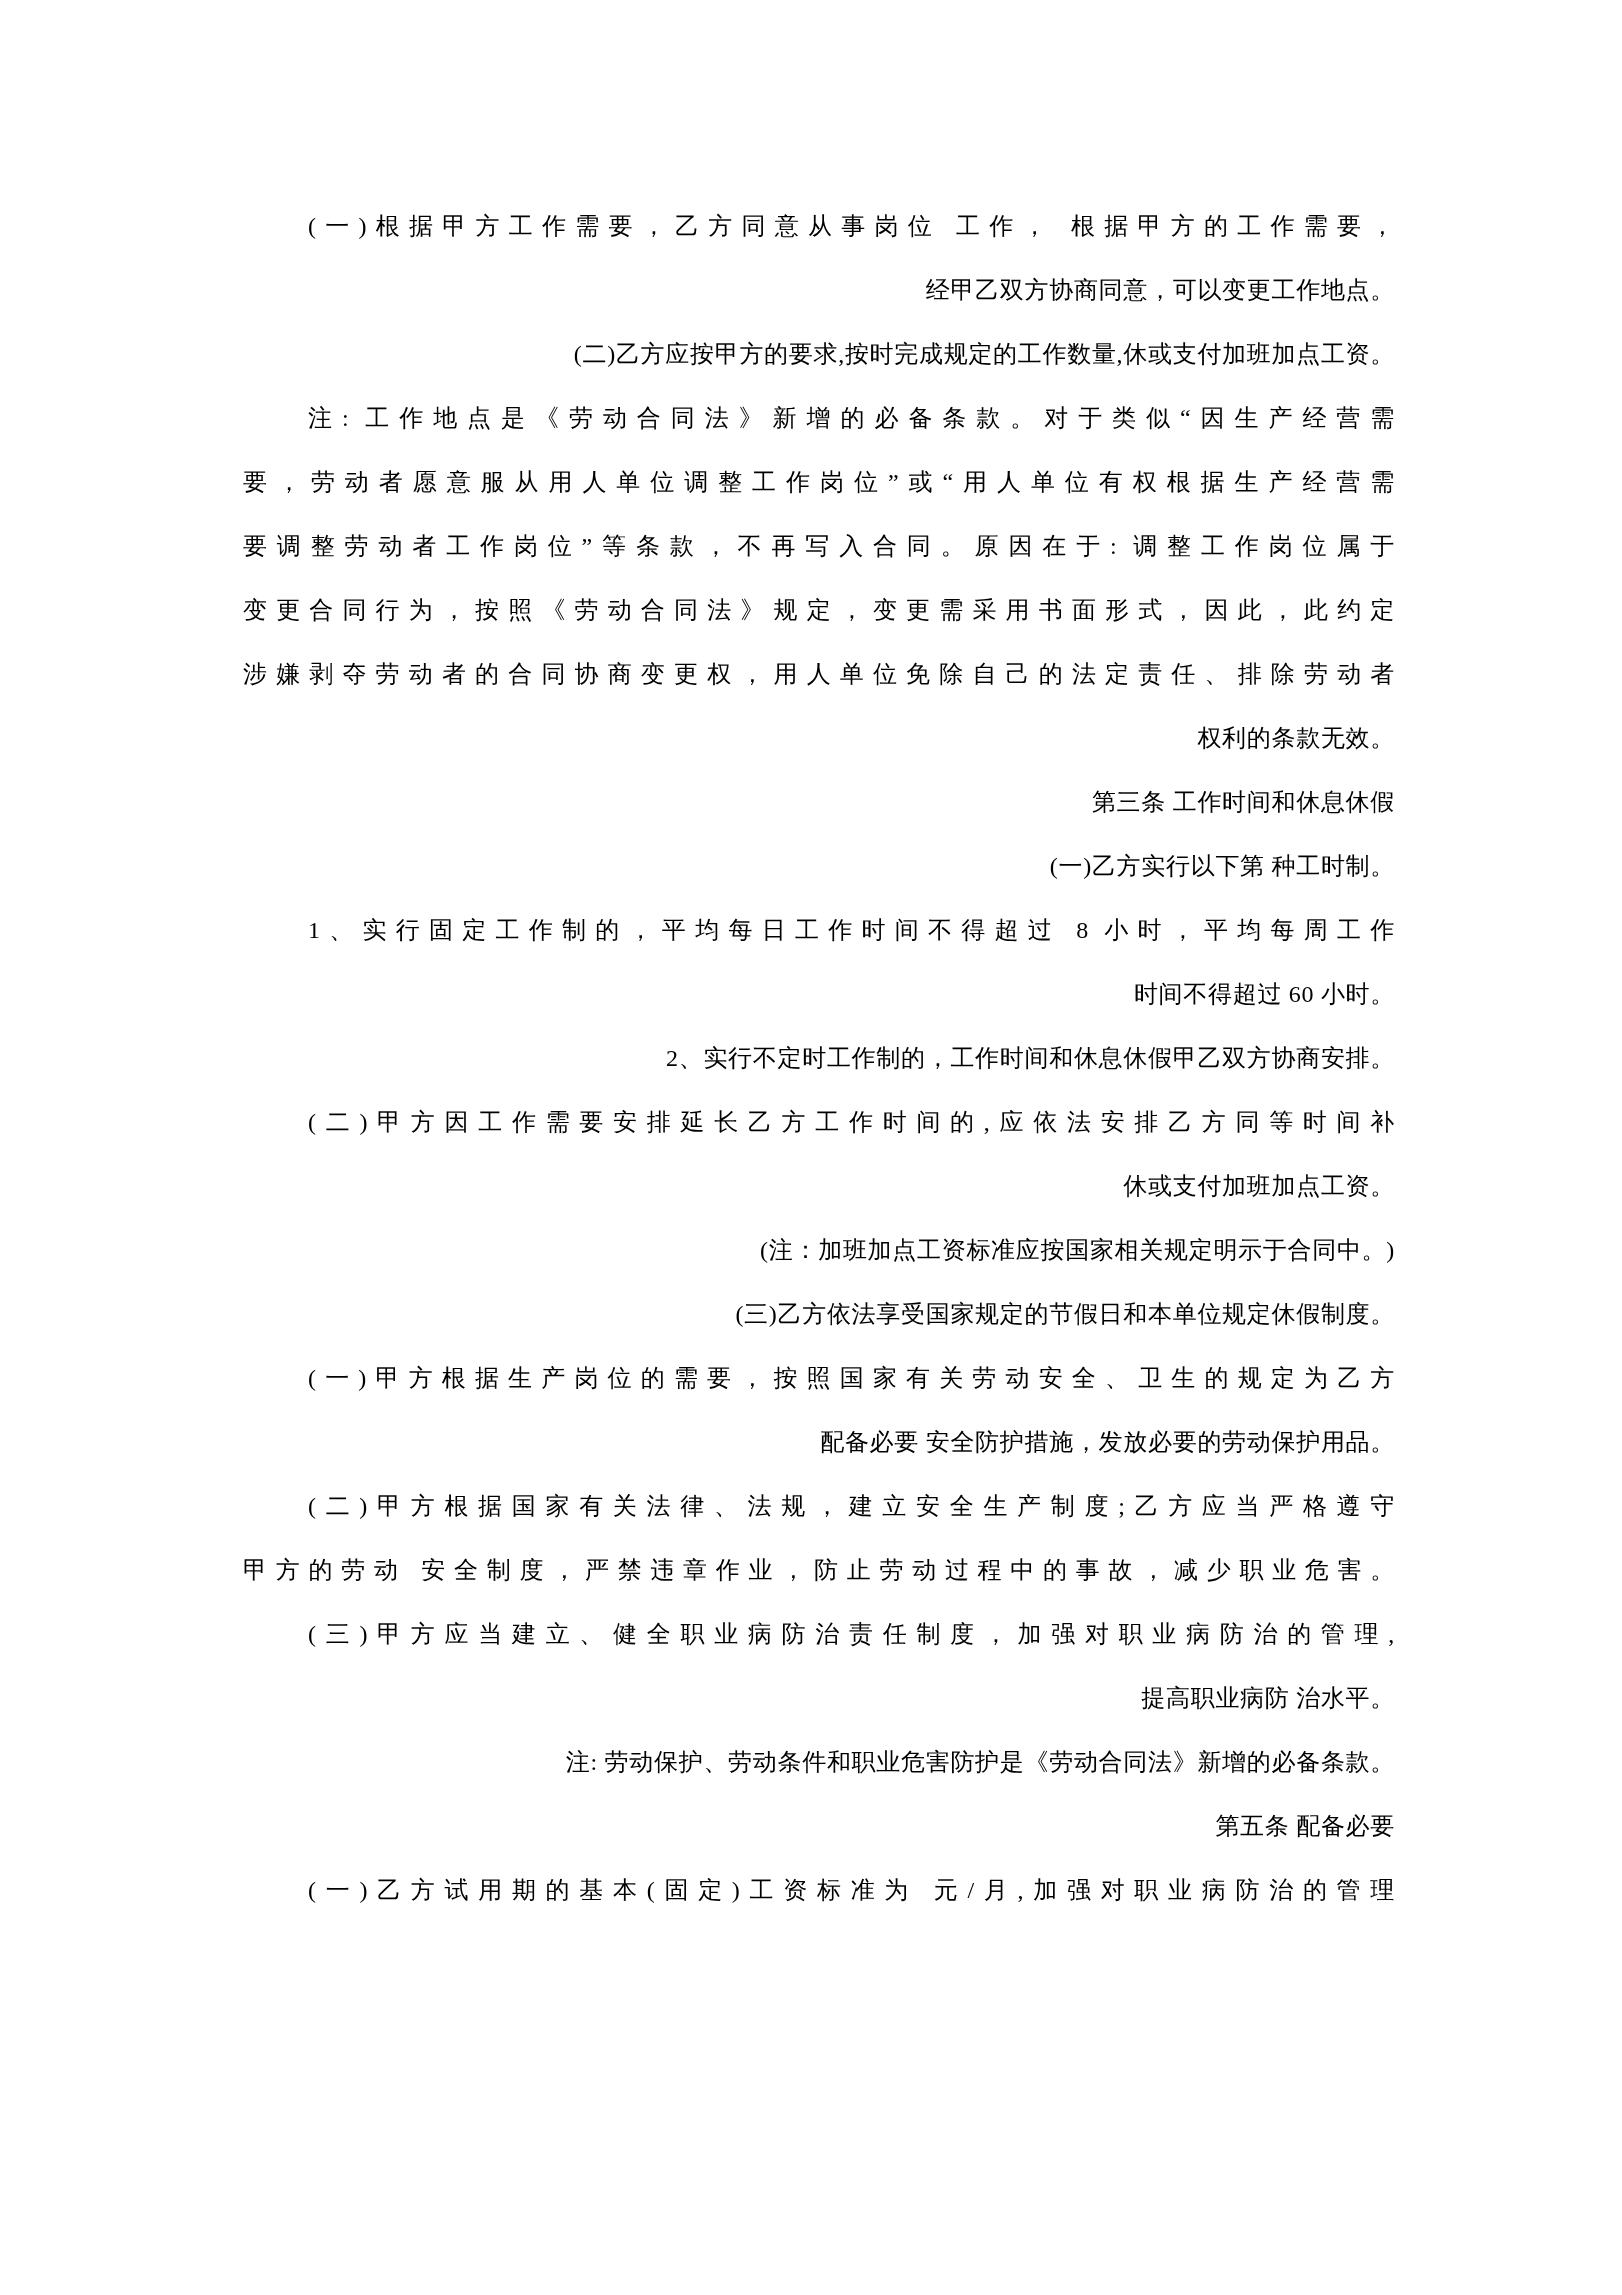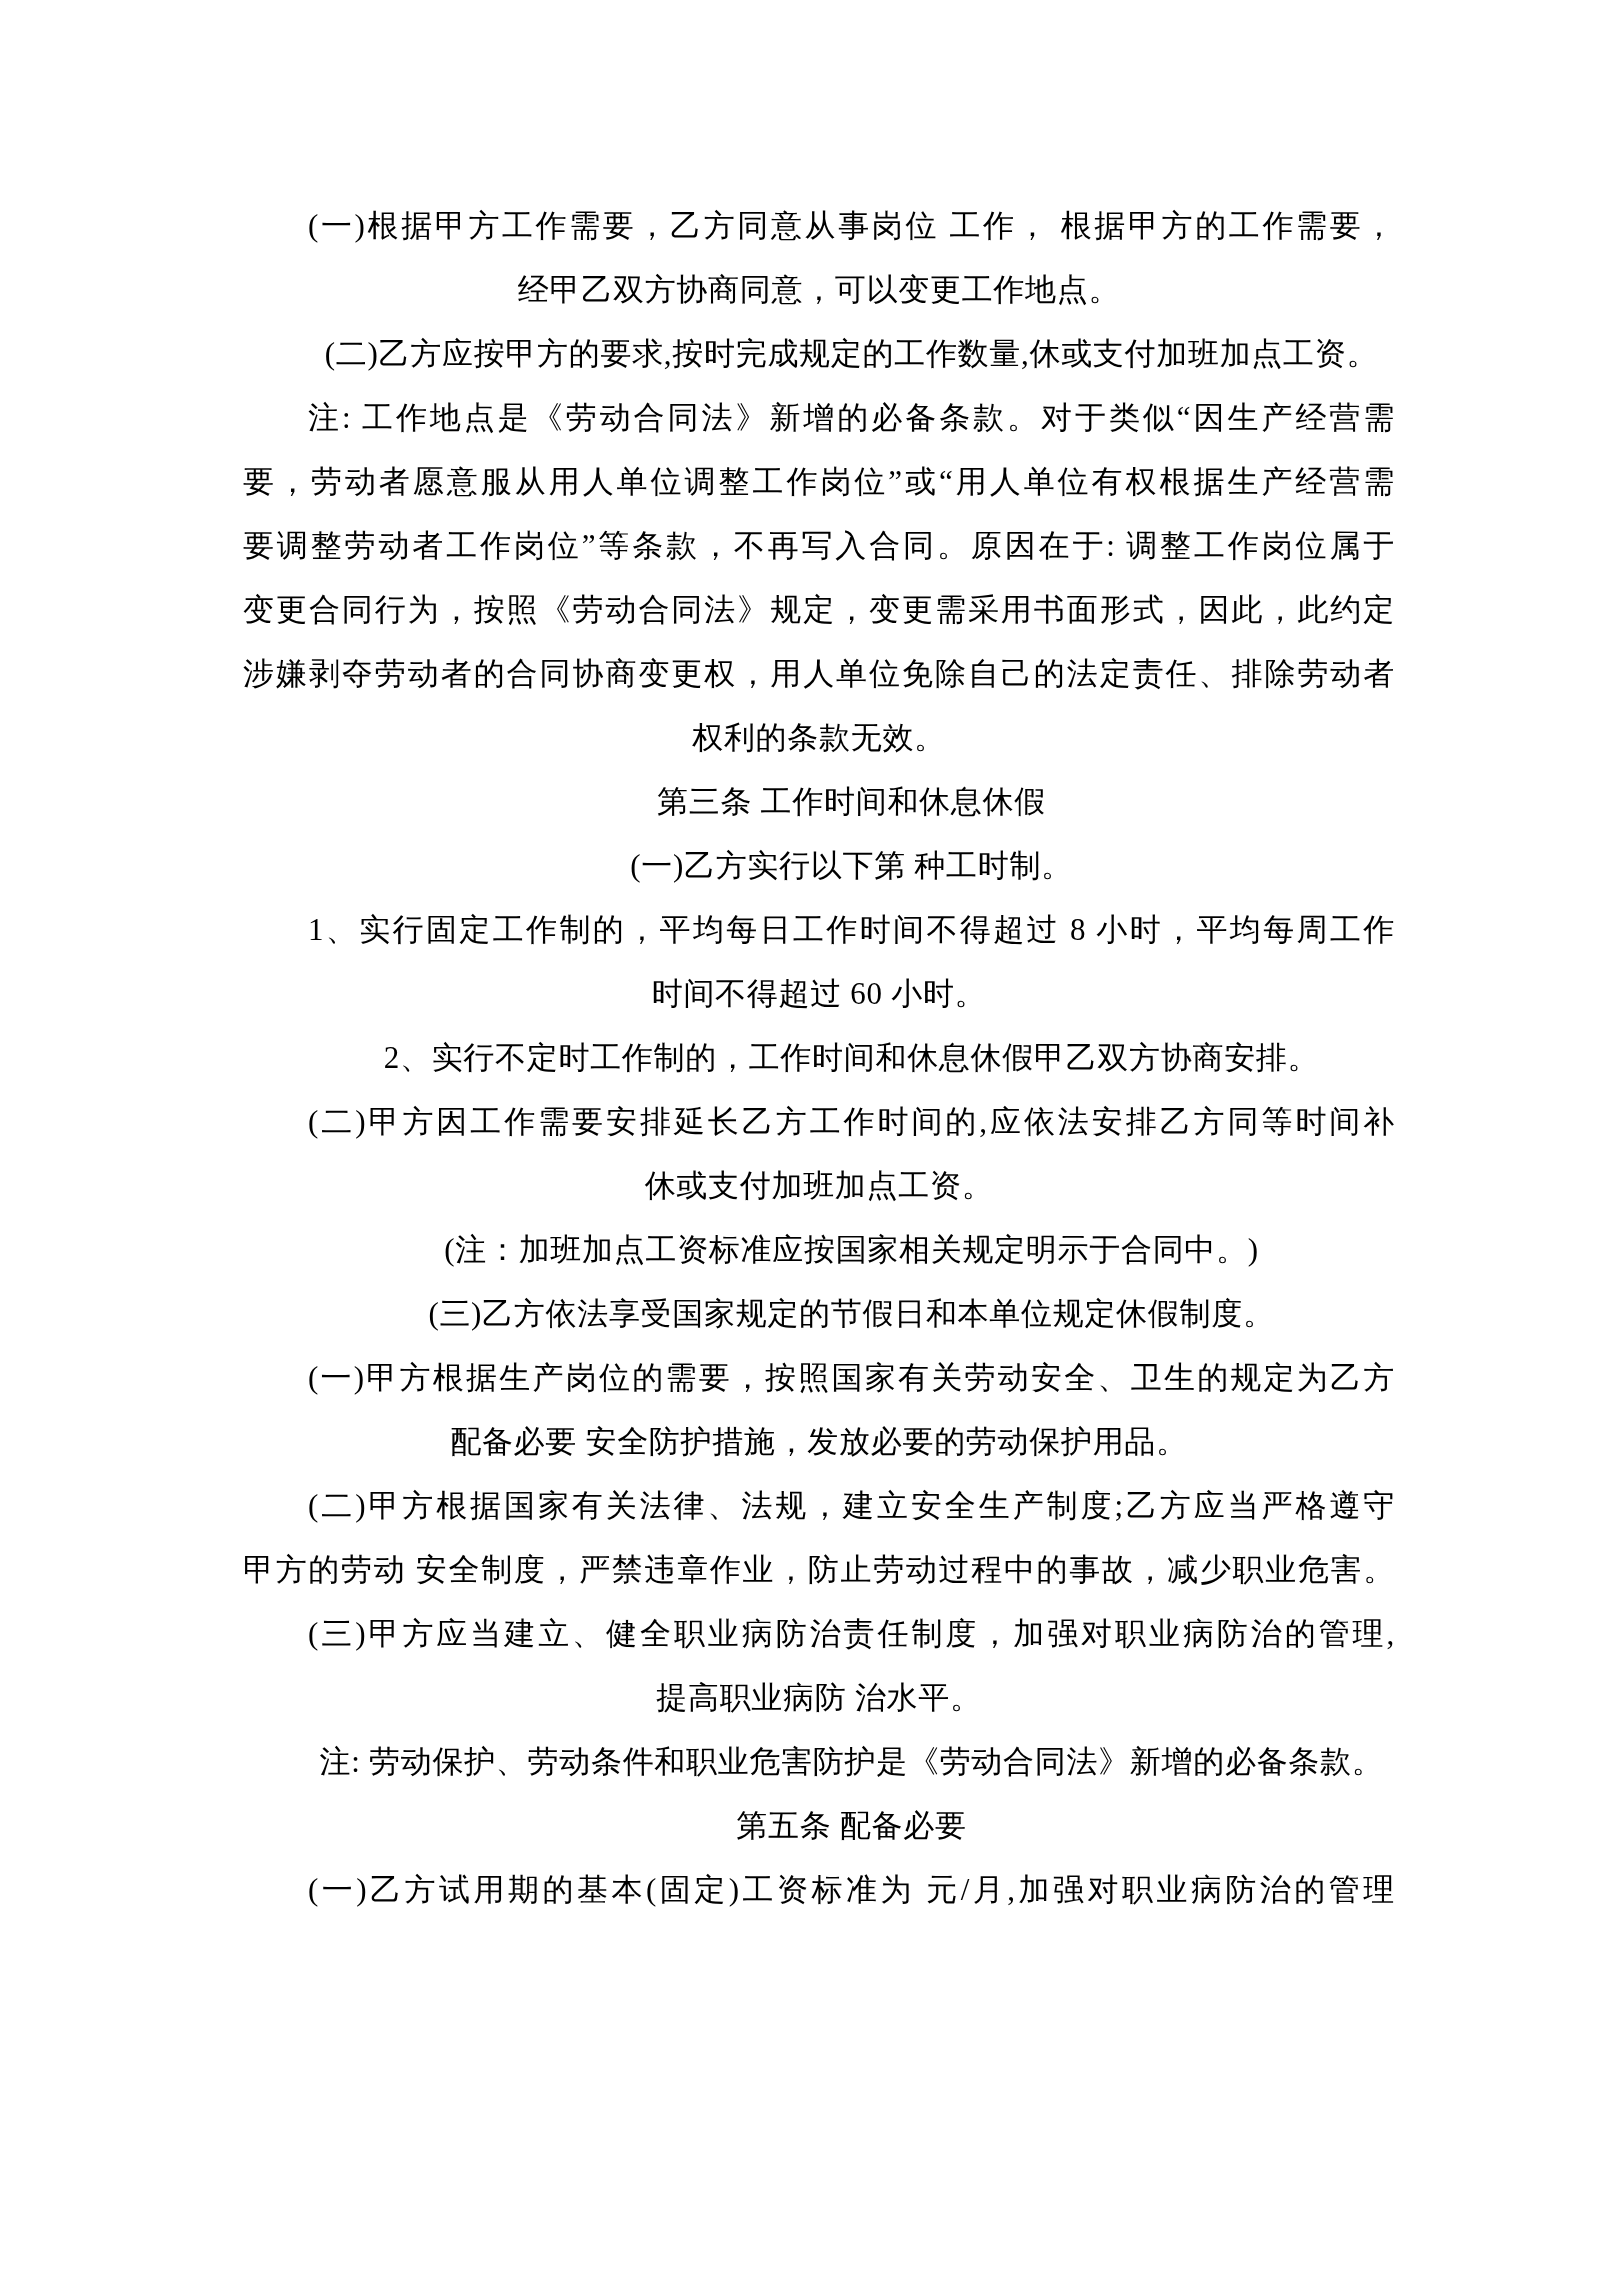--- a/index.html
+++ b/index.html
@@ -13,28 +13,28 @@
     height: 2295px;
     background: #ffffff;
     overflow: hidden;
   }
   .text-block {
     position: absolute;
     left: 243px;
     top: 194px;
     width: 1152px;
     font-family: "Liberation Serif", "DejaVu Serif", serif;
-    font-size: 31px;
+    font-size: 24px;
     line-height: 64px;
     color: #000000;
     letter-spacing: 0.7px;
   }
   .line {
     white-space: pre-wrap;
-    text-align: center;
+    text-align: right;
   }
   .line.indent {
     text-indent: 65px;
   }
   .line.justify {
     text-align: justify;
     text-align-last: justify;
   }
 </style>
 </head>

